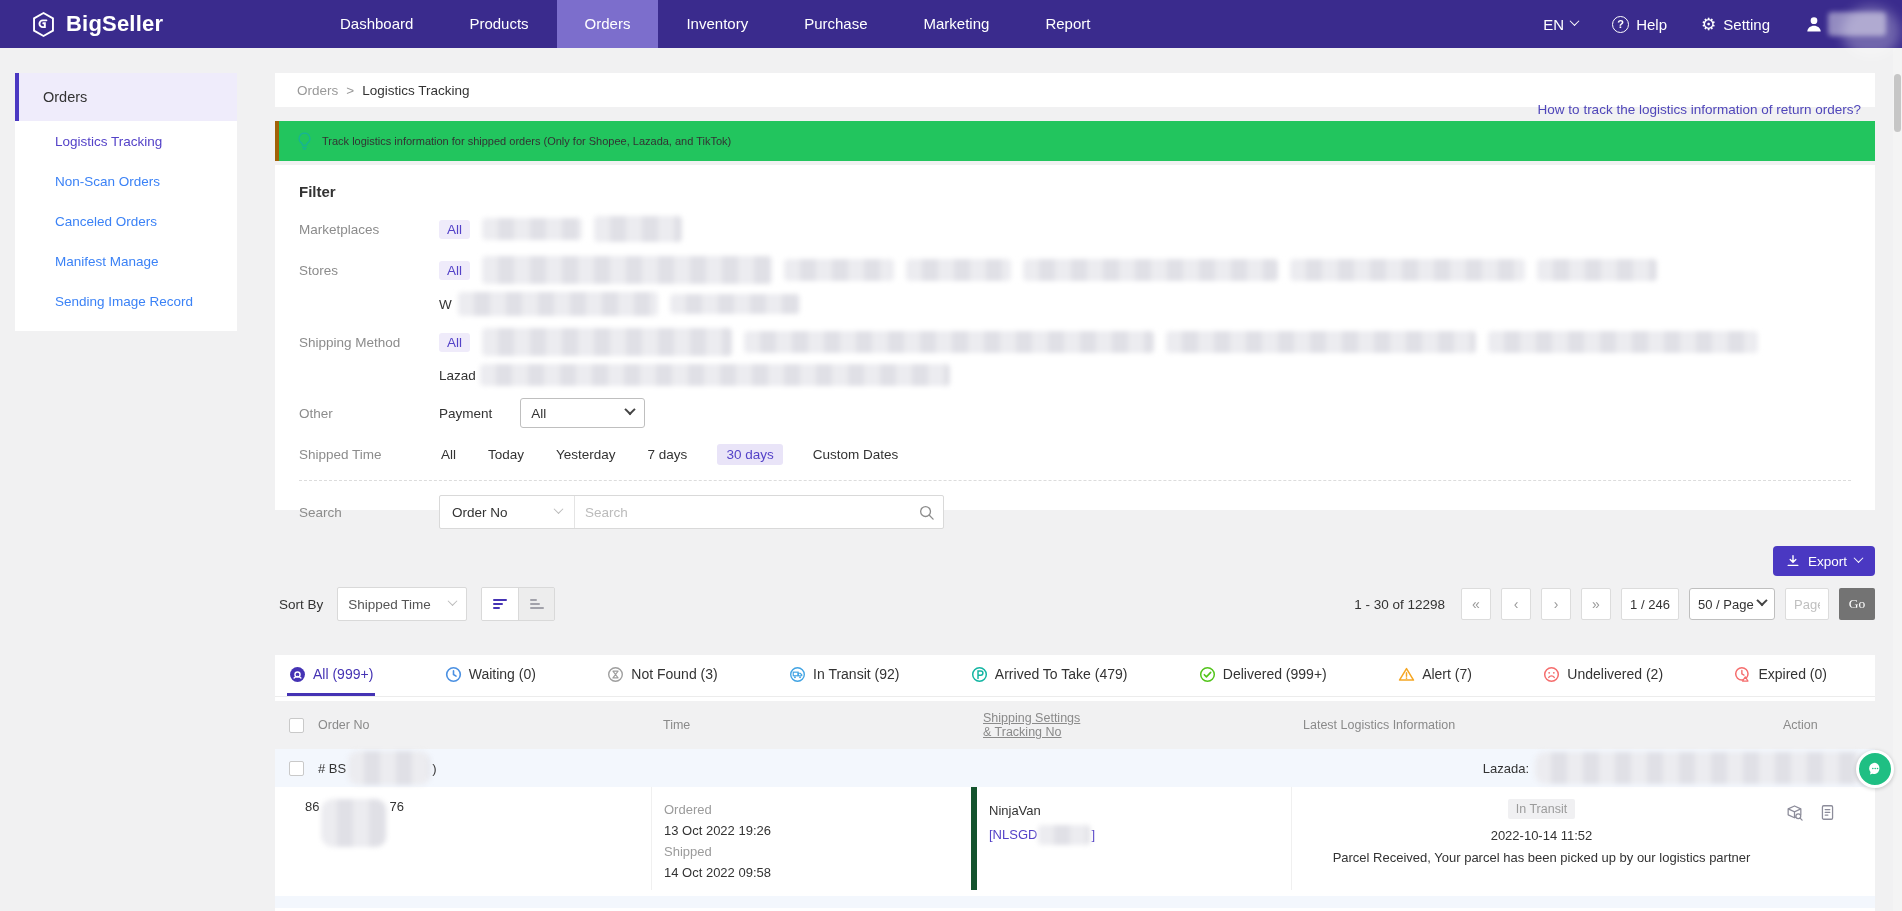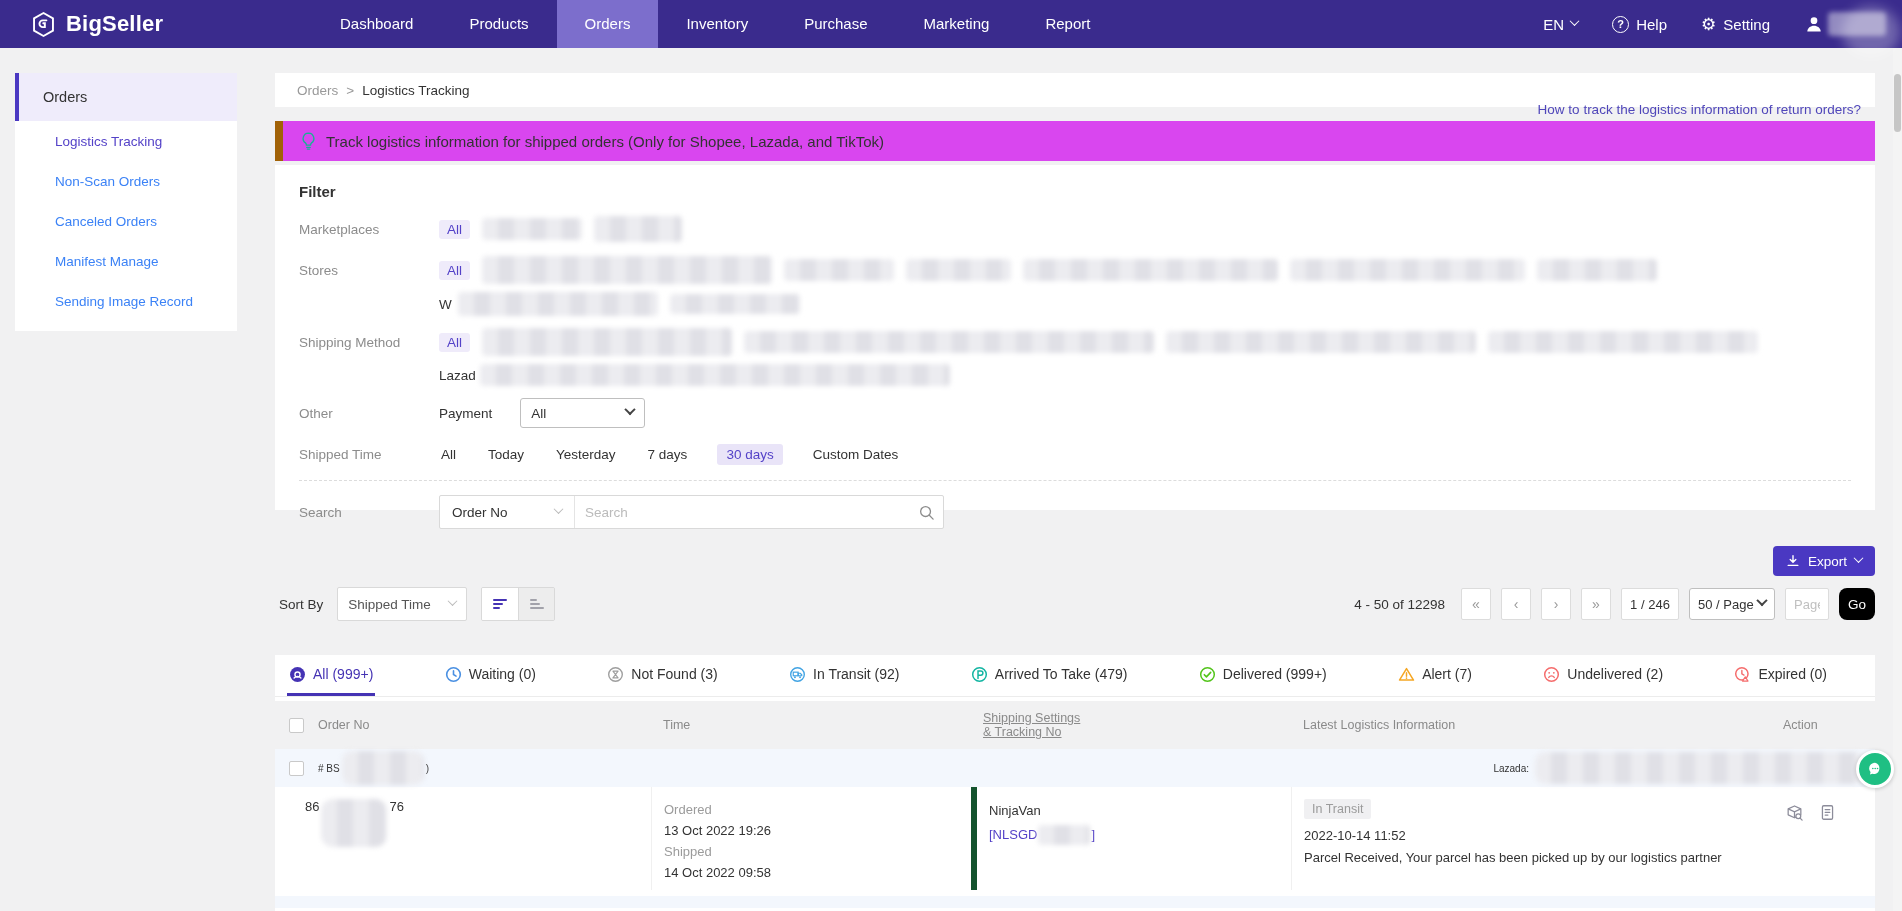--- a/index.html
+++ b/index.html
@@ -43,22 +43,22 @@
   
   .main { position:absolute; left:275px; top:73px; width:1600px; }
 
   .breadcrumb-bar { position:absolute; top:0; left:0; width:1600px; height:34px; background:#fff;
     display:flex; align-items:center; padding:0 14px 0 22px; font-size:13.5px; }
   .bc-root, .bc-sep { color:#999; }
   .bc-sep { margin:0 8px; }
   .bc-cur { color:#333; }
   .bc-link { margin-left:auto; color:#4f46ba; cursor:pointer;margin-top:39px; }
 
-  .banner { position:absolute; top:48px; left:0; width:1600px; height:40px; background:#d946ef;
-    border-left:8px solid #a16207; display:flex; align-items:center; gap:10px; padding-left:18px; font-size:15px; color:#333; }
+  .banner { position:absolute; top:48px; left:0; width:1600px; height:40px; background:#22c55e;
+    border-left:4px solid #a16207; display:flex; align-items:center; gap:10px; padding-left:18px; font-size:11px; color:#333; }
 
   
   .filter-card { position:absolute; top:92px; left:0; width:1600px; height:345px; background:#fff; padding:18px 24px 0 24px; }
   .filter-title { font-size:15px; font-weight:bold; color:#333; margin-bottom:16px; }
   .f-row { display:flex; align-items:center; margin-bottom:14px; min-height:24px; }
   .f-label { width:140px; flex:none; font-size:13.5px; color:#8c8c8c; }
   .f-val { display:flex; align-items:center; gap:12px; flex-wrap:nowrap; }
   .chip { background:#efebfa; color:#5442c8; font-size:13.5px; padding:2px 8px; border-radius:3px; cursor:pointer; }
   .sub-line { margin-left:140px; margin-top:-6px; margin-bottom:12px; display:flex; align-items:center; gap:12px; font-size:13.5px; color:#333; }
   .pay-label { font-size:13.5px; color:#333; margin-right:16px; }
@@ -94,50 +94,50 @@
   .pg-range { font-size:13.5px; color:#333; margin-right:6px; }
   .pg-btn { width:30px; height:32px; border:1px solid #dcdcdc; border-radius:2px; background:#fff; color:#999;
     display:flex; align-items:center; justify-content:center; font-size:14px; cursor:pointer; }
   .pg-ind { min-width:58px; height:32px; border:1px solid #dcdcdc; border-radius:2px; background:#fff;
     display:flex; align-items:center; justify-content:center; font-size:13px; color:#333; padding:0 8px; }
   .pg-size { display:flex; align-items:center; justify-content:space-between; width:86px; height:32px;
     border:1px solid #bfbfbf; border-radius:3px; background:#fff; font-size:13px; color:#333; padding:0 8px; cursor:pointer; }
   .pg-input { width:44px; height:32px; border:1px solid #dcdcdc; border-radius:2px; font-size:13px; padding:0 8px;
     color:#333; outline:none; font-family:"Liberation Sans", sans-serif; }
   .pg-input::placeholder { color:#c0c0c0; }
-  .pg-go { width:36px; height:32px; background:#000000; color:#fff; border:none; border-radius:8px; font-size:13.5px;
-    cursor:pointer; font-family:Liberation Sans, sans-serif; }
+  .pg-go { width:36px; height:32px; background:#737373; color:#fff; border:none; border-radius:2px; font-size:13.5px;
+    cursor:pointer; font-family:Liberation Serif, serif; }
 
   
   .table-card { position:absolute; top:582px; left:0; width:1600px; height:256px; background:#fff; }
   .tabs { display:flex; align-items:stretch; justify-content:space-between; height:42px;
     border-bottom:1px solid #ececec; padding:0 46px 0 12px; }
   .tab { display:flex; align-items:center; gap:7px; font-size:14px; color:#333; cursor:pointer;
     border-bottom:3px solid transparent; padding:0 2px; }
   .tab.active { color:#4533b4; border-bottom-color:#4533b4; }
 
   .thead { display:flex; align-items:center; height:48px; background:#f1f1f2; margin-top:4px;
     font-size:12.5px; color:#8a8a8a; }
   .col-order { width:23.5%; padding-left:14px; display:flex; align-items:center; gap:14px; }
   .col-time  { width:20%; padding-left:12px; }
   .col-ship  { width:20%; padding-left:12px;text-decoration:underline; }
   .col-last  { width:30.5%; padding-left:12px; }
   .col-act   { width:6%; padding-left:4px; }
   .cbx { width:15px; height:15px; border:1px solid #c9c9c9; border-radius:2px; background:#fff; flex:none; cursor:pointer; }
 
-  .group-row { display:flex; align-items:center; height:38px; background:#f3f7fd; font-size:10px; color:#333; }
+  .group-row { display:flex; align-items:center; height:38px; background:#f3f7fd; font-size:13px; color:#333; }
   .group-left { width:60%; padding-left:14px; display:flex; align-items:center; gap:14px; }
   .group-right { margin-left:auto; display:flex; align-items:center; padding-right:10px; gap:6px; }
 
   .detail-row { display:flex; height:103px; font-size:13px; color:#333; }
   .d-col { padding-top:12px; }
   .d-order { width:23.5%; padding-left:30px; display:flex; align-items:flex-start; }
   .d-time { width:20%; border-left:1px solid #f0f0f0; padding-left:12px; line-height:21px; }
   .d-ship { width:20%; border-left:6px solid #14532d; padding-left:12px; line-height:24px; }
-  .d-last { width:30.5%; border-left:1px solid #f0f0f0; padding-left:12px; }
+  .d-last { width:30.5%; border-left:1px solid #f0f0f0; padding-left:12px;text-align:center; }
   .d-act  { width:6%; display:flex; gap:14px; justify-content:flex-start; padding-left:6px; padding-top:16px; }
   .lbl-gray { color:#9b9b9b; }
   .track-link { color:#5442c8; cursor:pointer; }
   .status-chip { display:inline-block; background:#f0f0f2; color:#9b9b9b; font-size:12.5px; padding:3px 8px; border-radius:2px; margin-bottom:6px; }
   .d-last div { line-height:22px; }
   .icon-btn { cursor:pointer; line-height:0; }
 
   .next-strip { height:12px; background:#f3f7fd; margin-top:6px; }
 
   
@@ -339,21 +339,21 @@
             </svg>
         </span>
         <span class="sort-btn inactive">
           <svg width="16" height="16" viewBox="0 0 16 16">
               <path d="M2 4h5M2 8h8M2 12h12" stroke="#a2a2aa" stroke-width="2" stroke-linecap="round"></path>
             </svg>
         </span>
       </span>
 
       <span class="pager">
-        <span class="pg-range">4 - 50 of 12298</span>
+        <span class="pg-range">1 - 30 of 12298</span>
         <span class="pg-btn">«</span>
         <span class="pg-btn">‹</span>
         <span class="pg-btn">›</span>
         <span class="pg-btn">»</span>
         <span class="pg-ind">1 / 246</span>
         <span class="pg-size">
           <span>50 / Page</span>
           <span class="chev dark" style="margin-top:-4px;"></span>
         </span>
         <input class="pg-input" placeholder="Page" style="">

